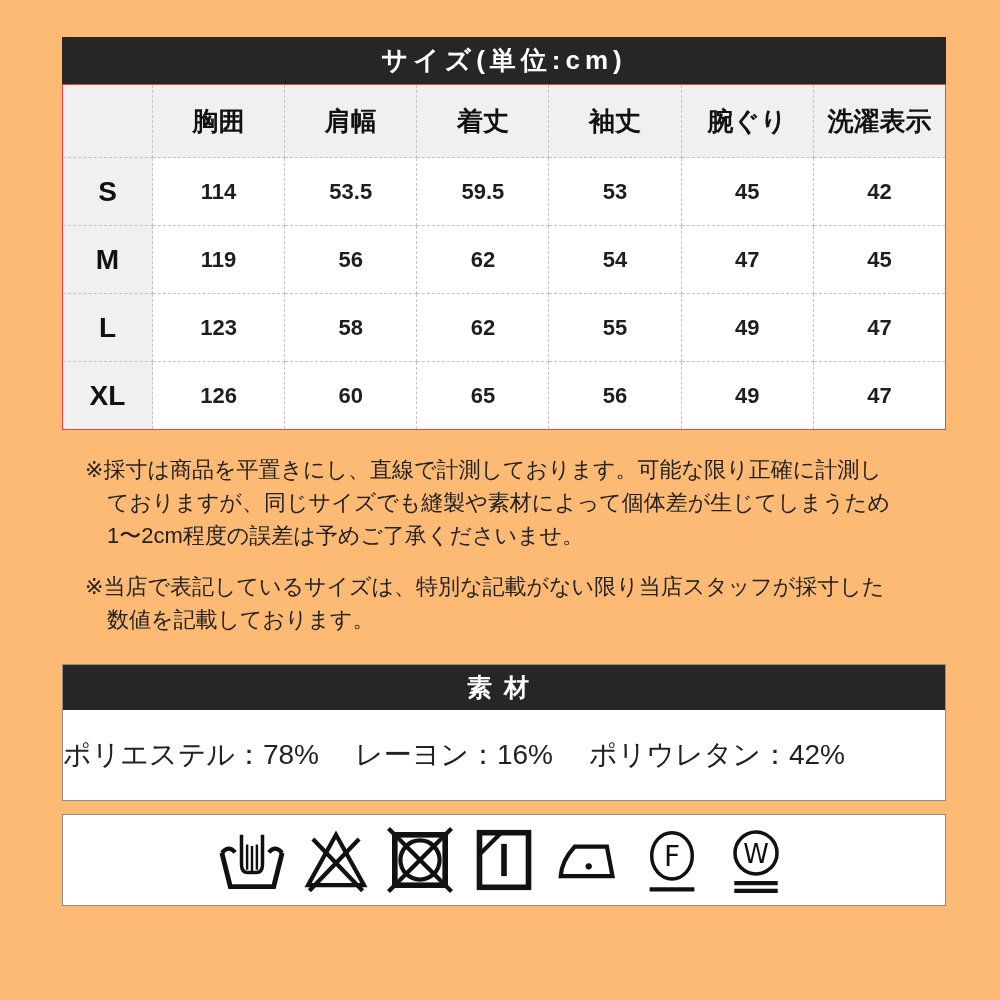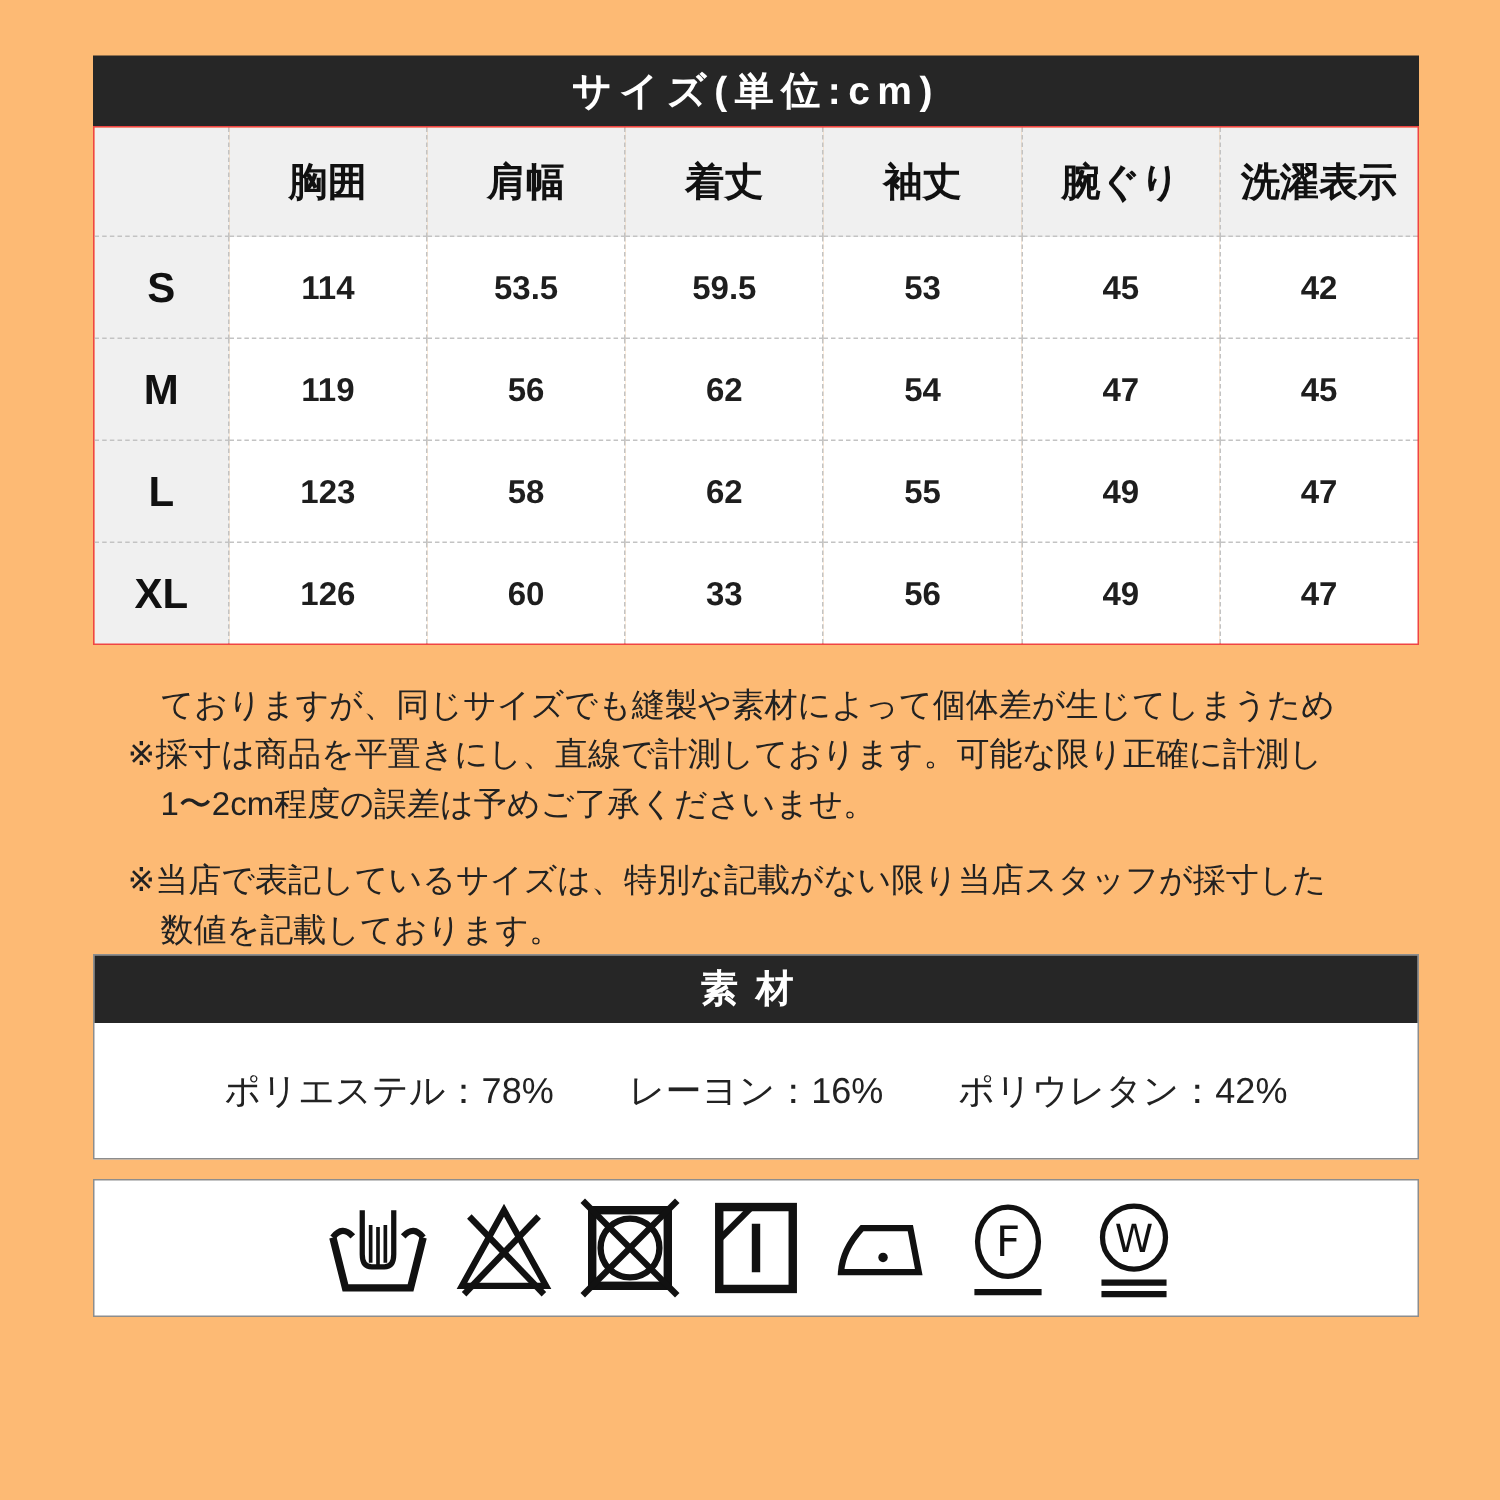--- a/index.html
+++ b/index.html
@@ -16,24 +16,24 @@
   tr.data-row{height:68px;}
   tr.data-row th.size-label{background:#f0f0f0;font-size:28px;font-weight:bold;color:#111;}
   tr.data-row td{background:#ffffff;font-size:22px;font-weight:700;color:#1e1e1e;font-stretch:condensed;}
 
   .notes{margin-top:23px;padding-left:23px;}
   .note{font-size:22px;line-height:33px;color:#222;}
   .note + .note{margin-top:18px;}
   .note-line.indent{padding-left:22px;}
 
   .box{border:1px solid #8d8d8d;background:#fff;}
-  .material-box{}
+  .material-box{margin-top:28px;}
   .material-bar{height:45px;line-height:45px;font-size:25px;letter-spacing:12px;}
-  .material-body{height:90px;display:flex;align-items:center;justify-content:center;gap:50px;
-                 font-size:24px;color:#222;}
+  .material-body{height:90px;display:flex;align-items:center;gap:36px;
+                 font-size:28px;color:#222;}
   .care-box{margin-top:13px;}
   .care-bar{height:47px;line-height:47px;font-size:25px;letter-spacing:10px;}
   .care-body{height:90px;display:flex;align-items:center;justify-content:center;gap:14px;}
   .care-icon{width:70px;height:70px;display:inline-block;}
   .care-icon svg{width:100%;height:100%;display:block;}
 </style>
 </head>
 <body>
 
 <div class="page">
@@ -79,32 +79,32 @@
           <td>58</td>
           <td>62</td>
           <td>55</td>
           <td>49</td>
           <td>47</td>
         </tr>
         <tr class="data-row">
           <th class="size-label">XL</th>
           <td>126</td>
           <td>60</td>
-          <td>33</td>
+          <td>65</td>
           <td>56</td>
           <td>49</td>
           <td>47</td>
         </tr>
       </tbody>
     </table>
 
     <div class="notes">
       <div class="note">
+        <div class="note-line">※採寸は商品を平置きにし、直線で計測しております。可能な限り正確に計測し</div>
         <div class="note-line indent">ておりますが、同じサイズでも縫製や素材によって個体差が生じてしまうため</div>
-        <div class="note-line">※採寸は商品を平置きにし、直線で計測しております。可能な限り正確に計測し</div>
         <div class="note-line indent">1〜2cm程度の誤差は予めご了承くださいませ。</div>
       </div>
       <div class="note">
         <div class="note-line">※当店で表記しているサイズは、特別な記載がない限り当店スタッフが採寸した</div>
         <div class="note-line indent">数値を記載しております。</div>
       </div>
     </div>
 
     <div class="box material-box">
       <div class="bar material-bar">素材</div>

